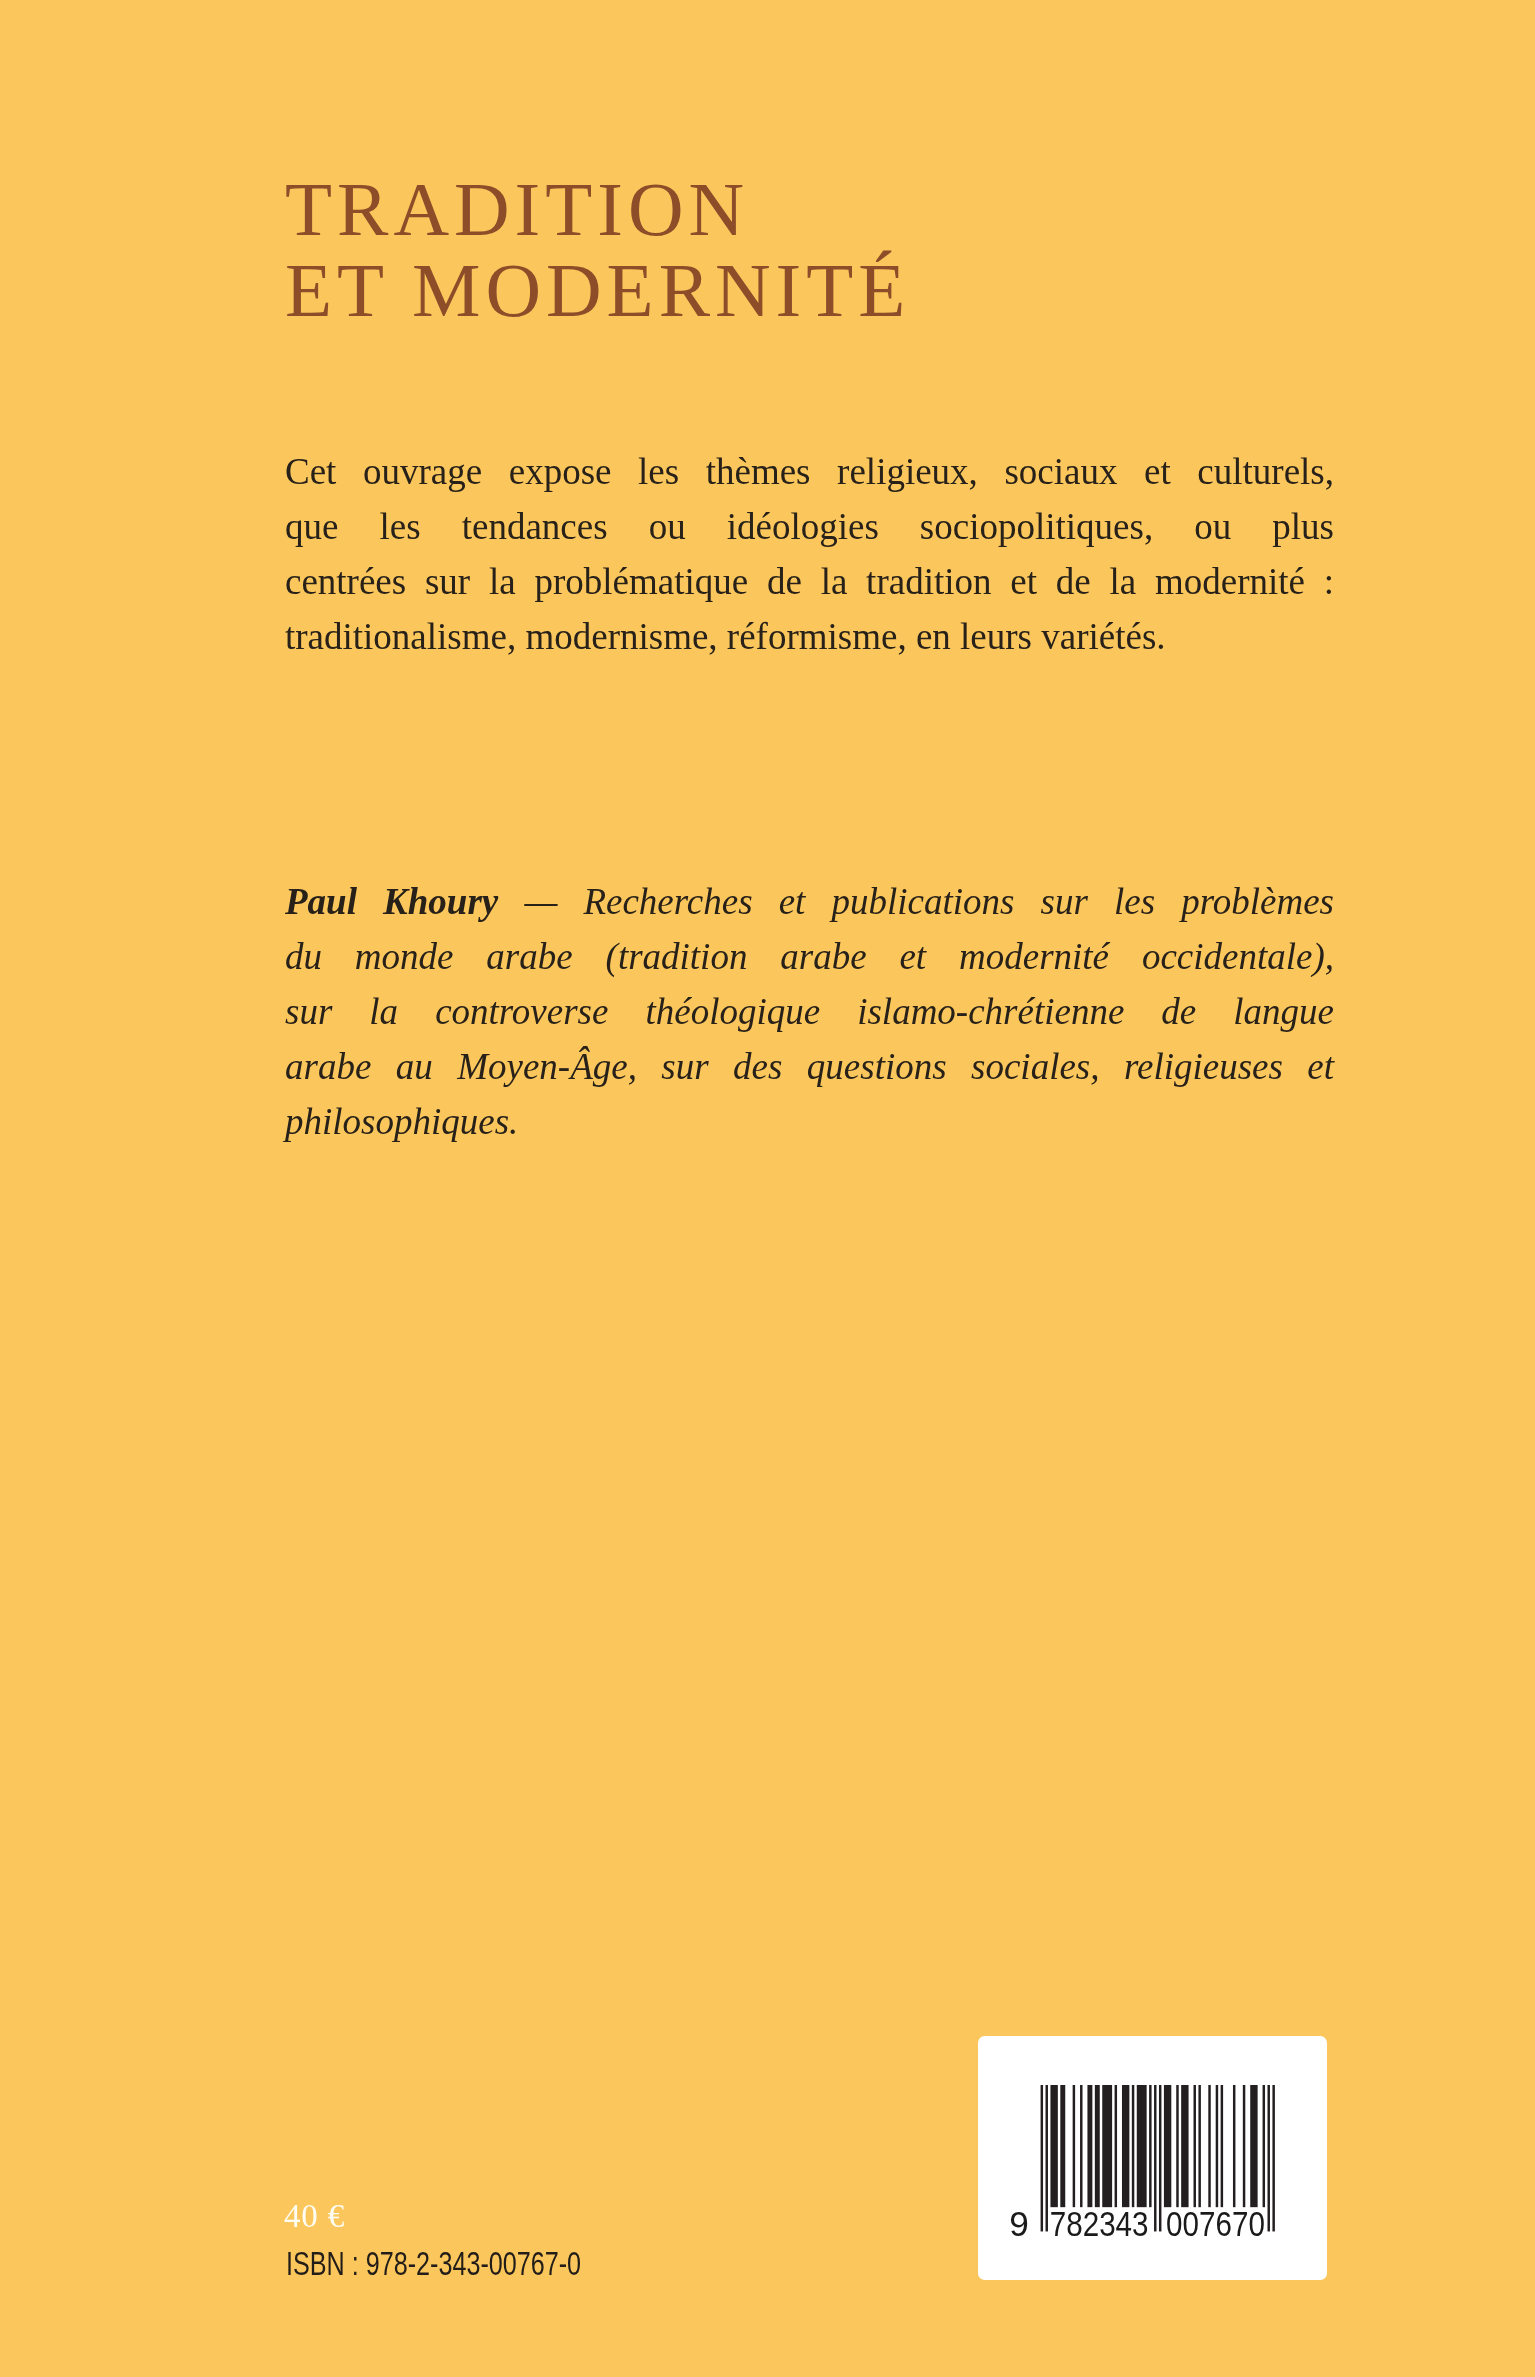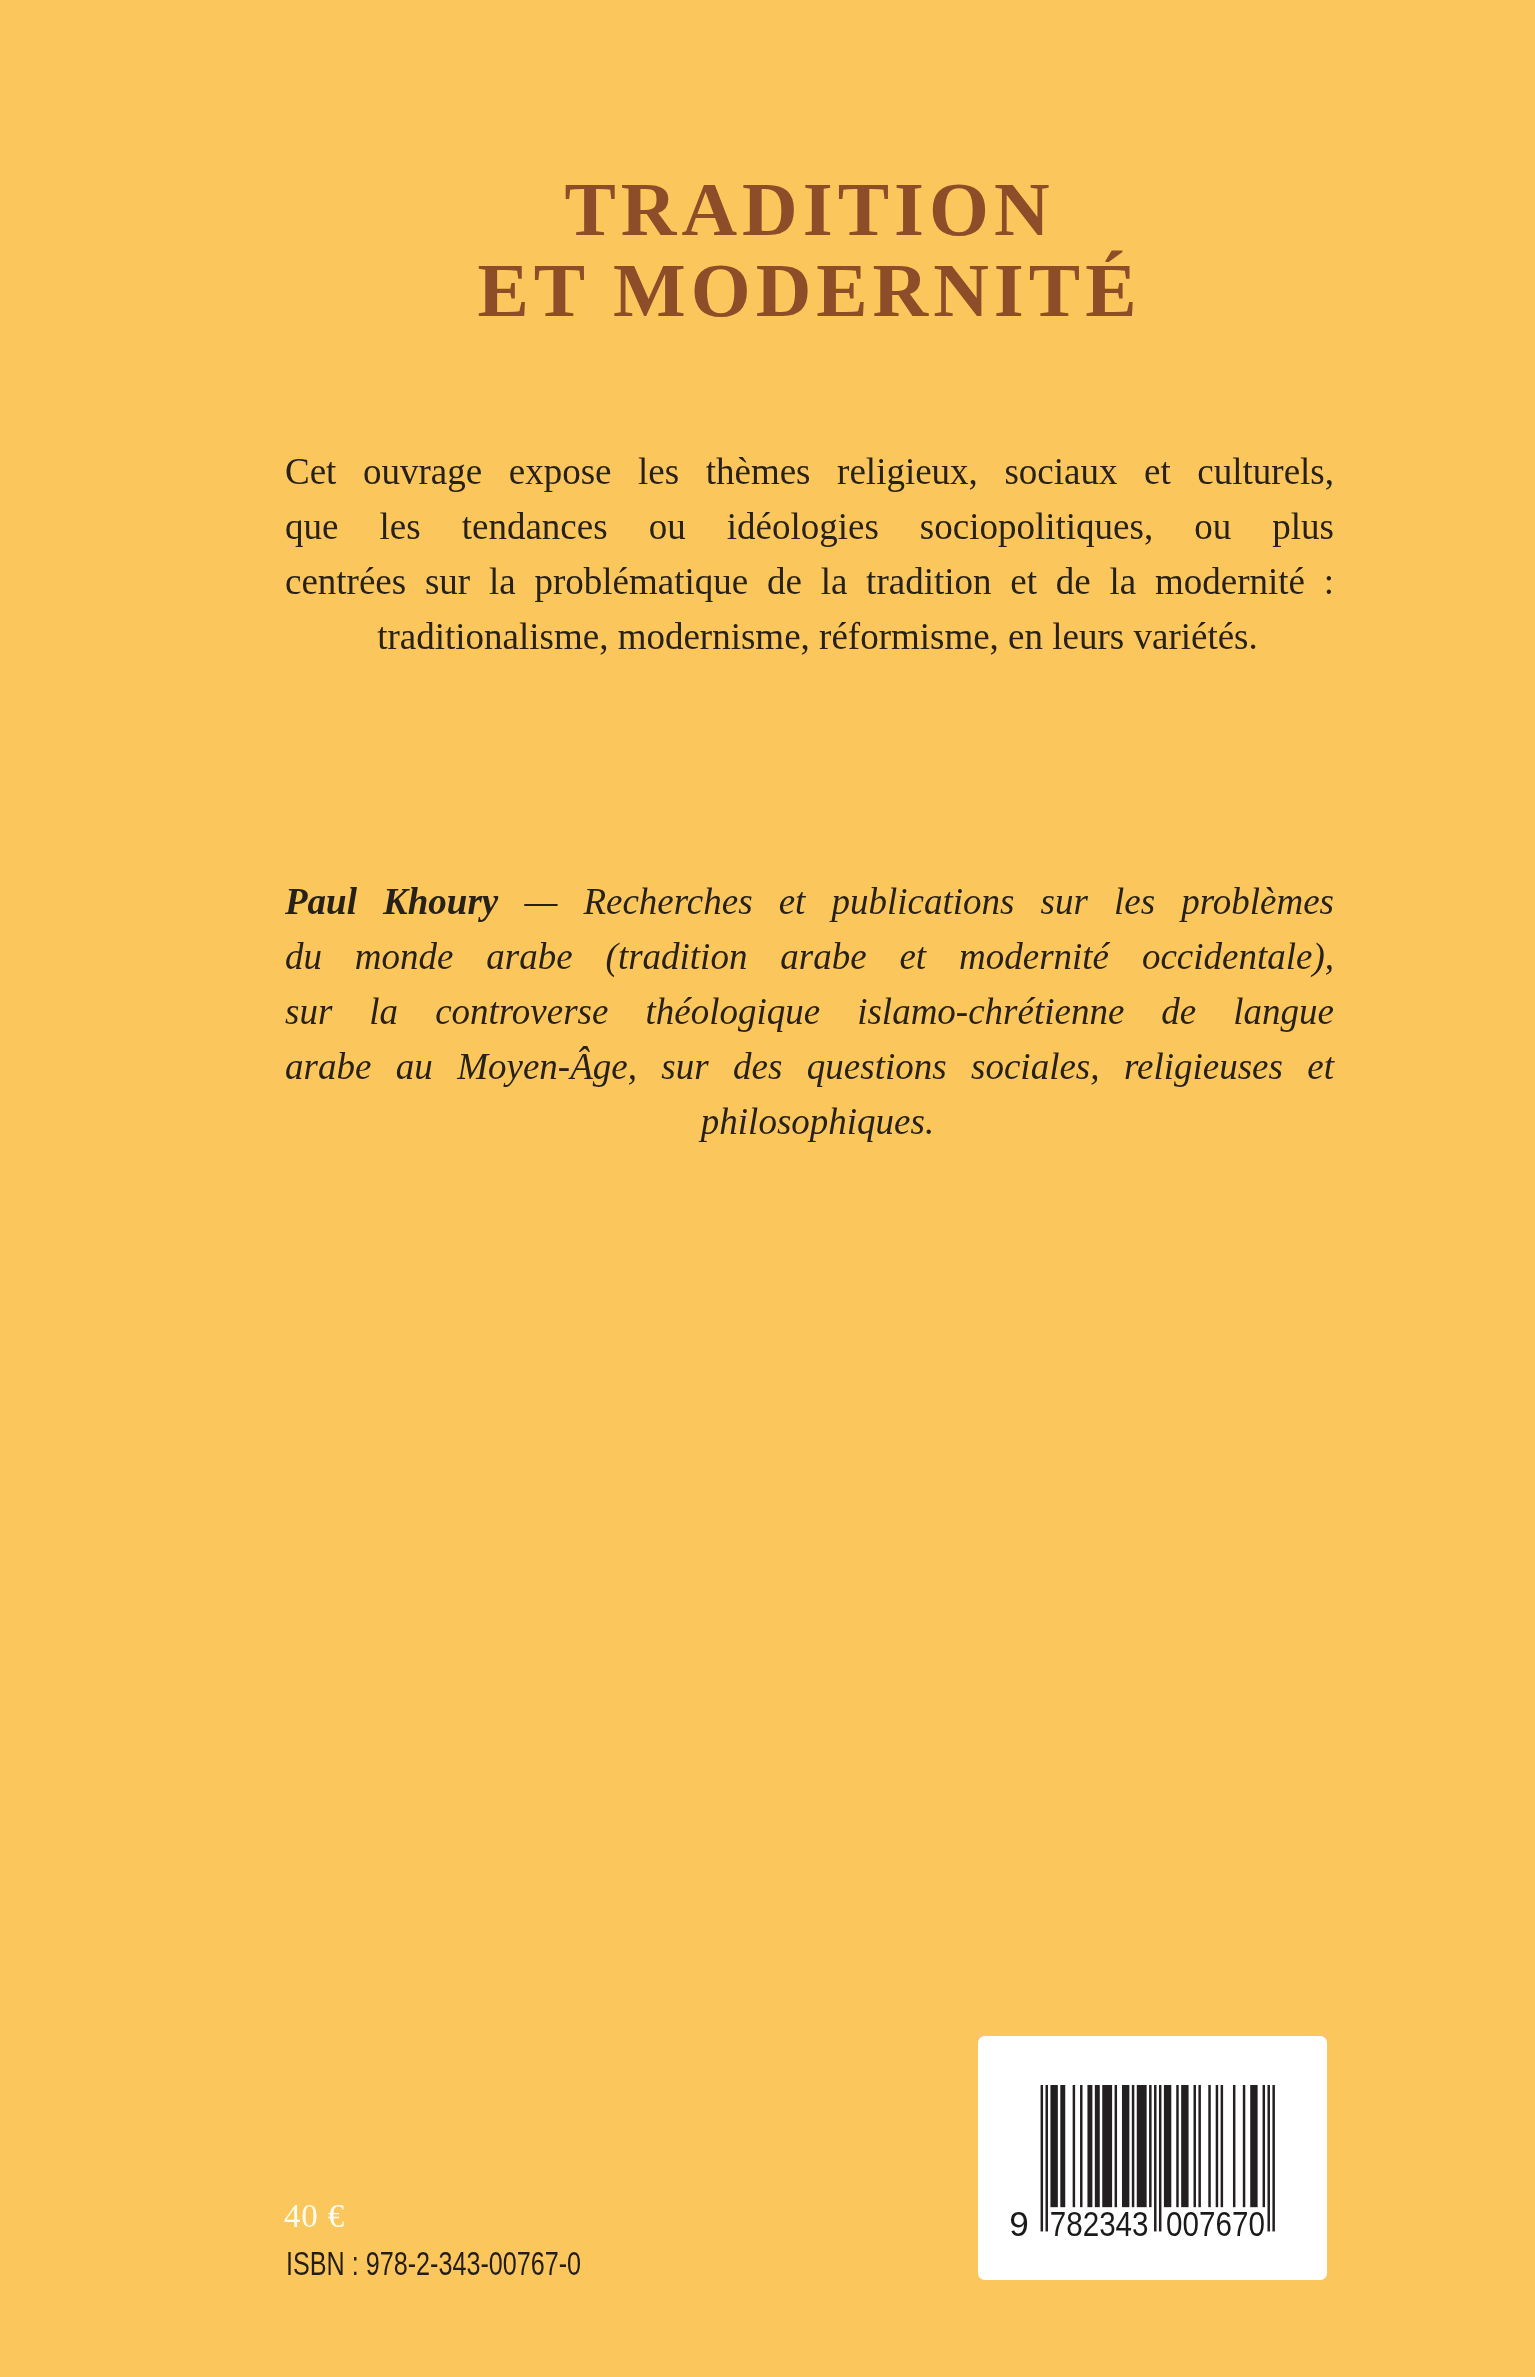--- a/index.html
+++ b/index.html
@@ -5,37 +5,36 @@
   html,body{margin:0;padding:0;}
   .page{
     position:relative;
     width:1535px;height:2377px;
     background:#fbc75c;
     overflow:hidden;
     font-family:"Liberation Serif", serif;
   }
   .title-block{
     position:absolute;left:285px;top:169px;width:1049px;
-    text-align:center;
     color:#8e4d29;
     font-family:"Liberation Serif", serif;
     font-size:77px;line-height:81px;
     letter-spacing:5px;
-    font-weight:700;
+    font-weight:400;
   }
   .text-col{
     position:absolute;left:285px;width:1049px;
     color:#272119;
     font-size:37px;line-height:55px;
   }
   .synopsis{top:444px;}
   .bio{top:874px;font-style:italic;}
   .bio b{font-weight:bold;}
   .jline{text-align:justify;text-align-last:justify;}
-  .lline{text-align:center;margin-left:16px;}
+  .lline{text-align:left;}
   .price{
     position:absolute;left:284px;top:2191px;
     color:#fffdf2;
     font-size:33px;line-height:50px;letter-spacing:0.8px;
     font-family:"Liberation Serif", serif;
   }
   .isbn{
     position:absolute;left:286px;top:2243px;
     color:#221d18;
     font-family:"Liberation Sans", sans-serif;

